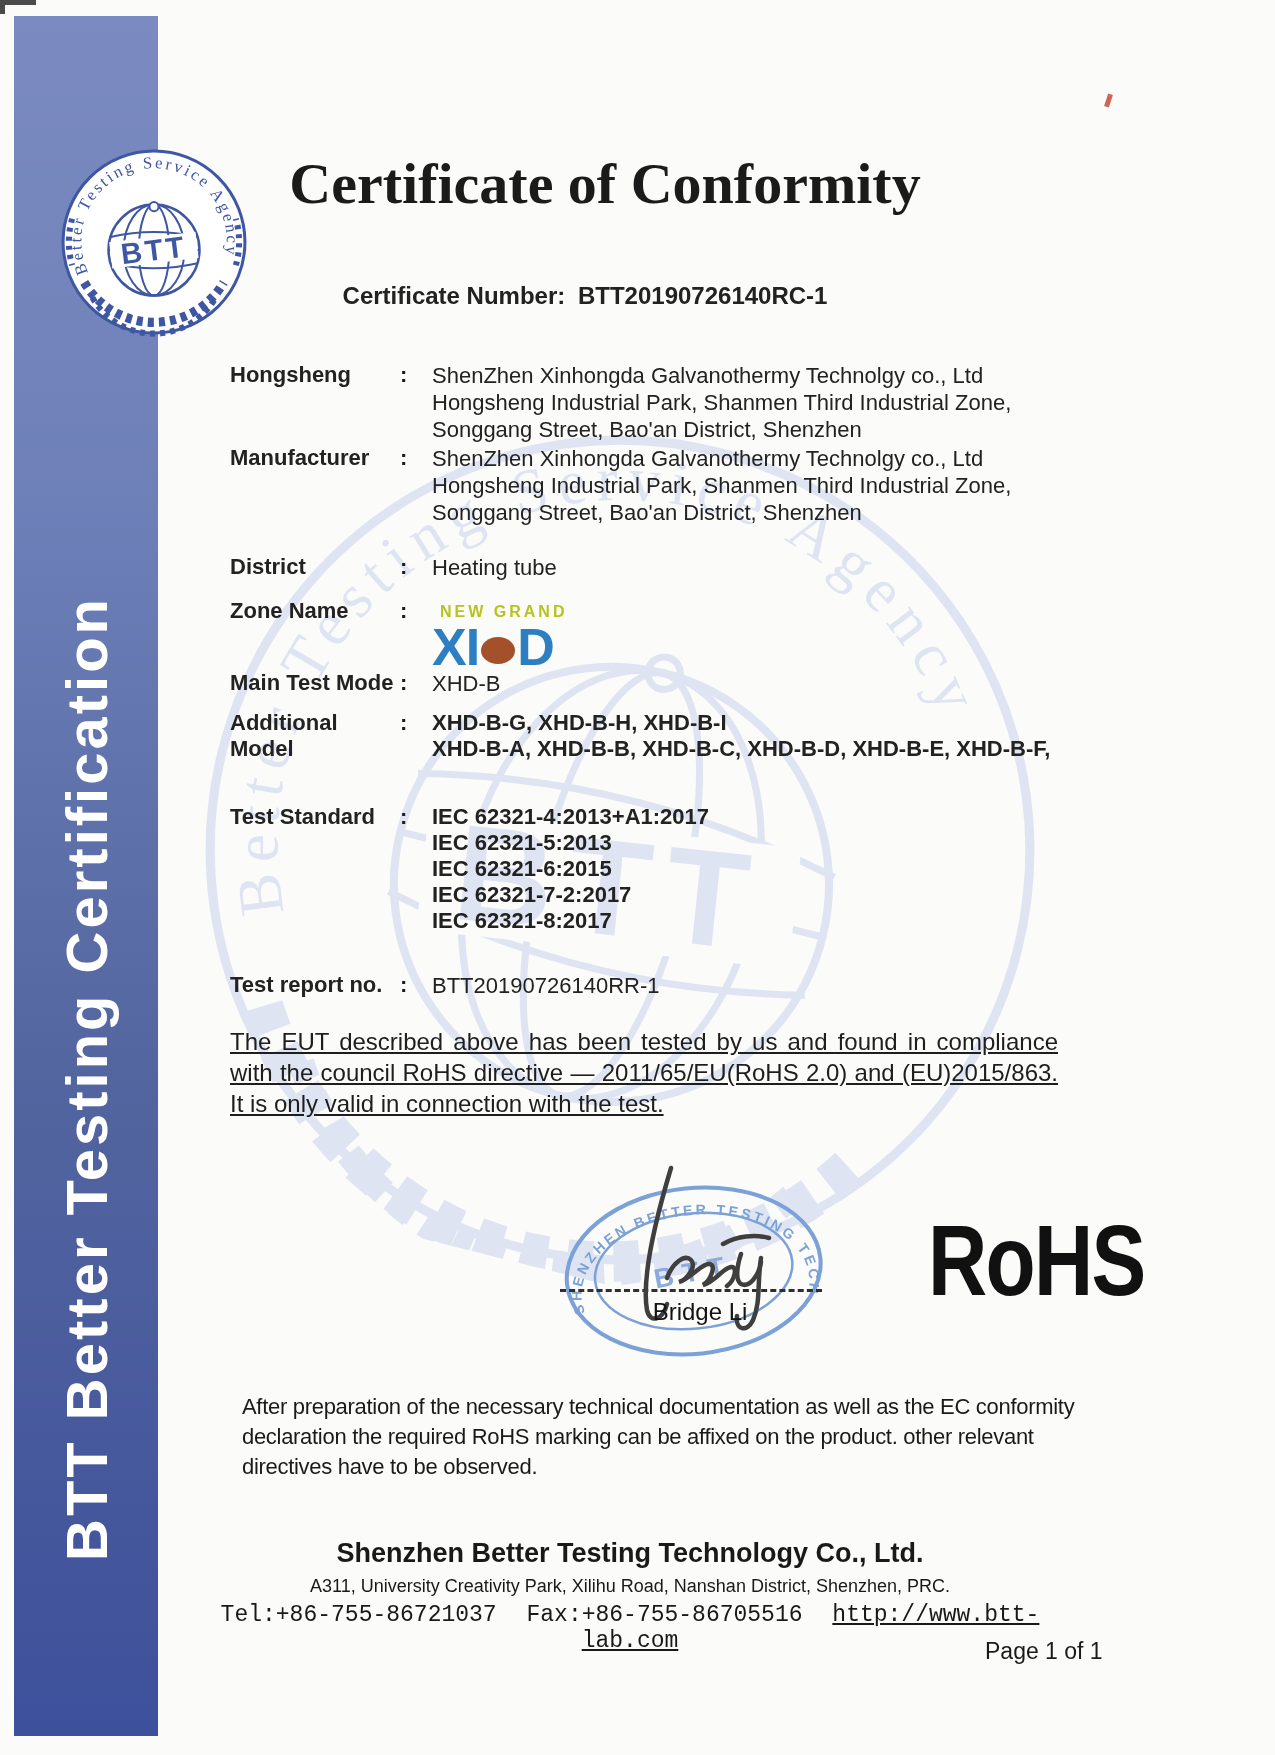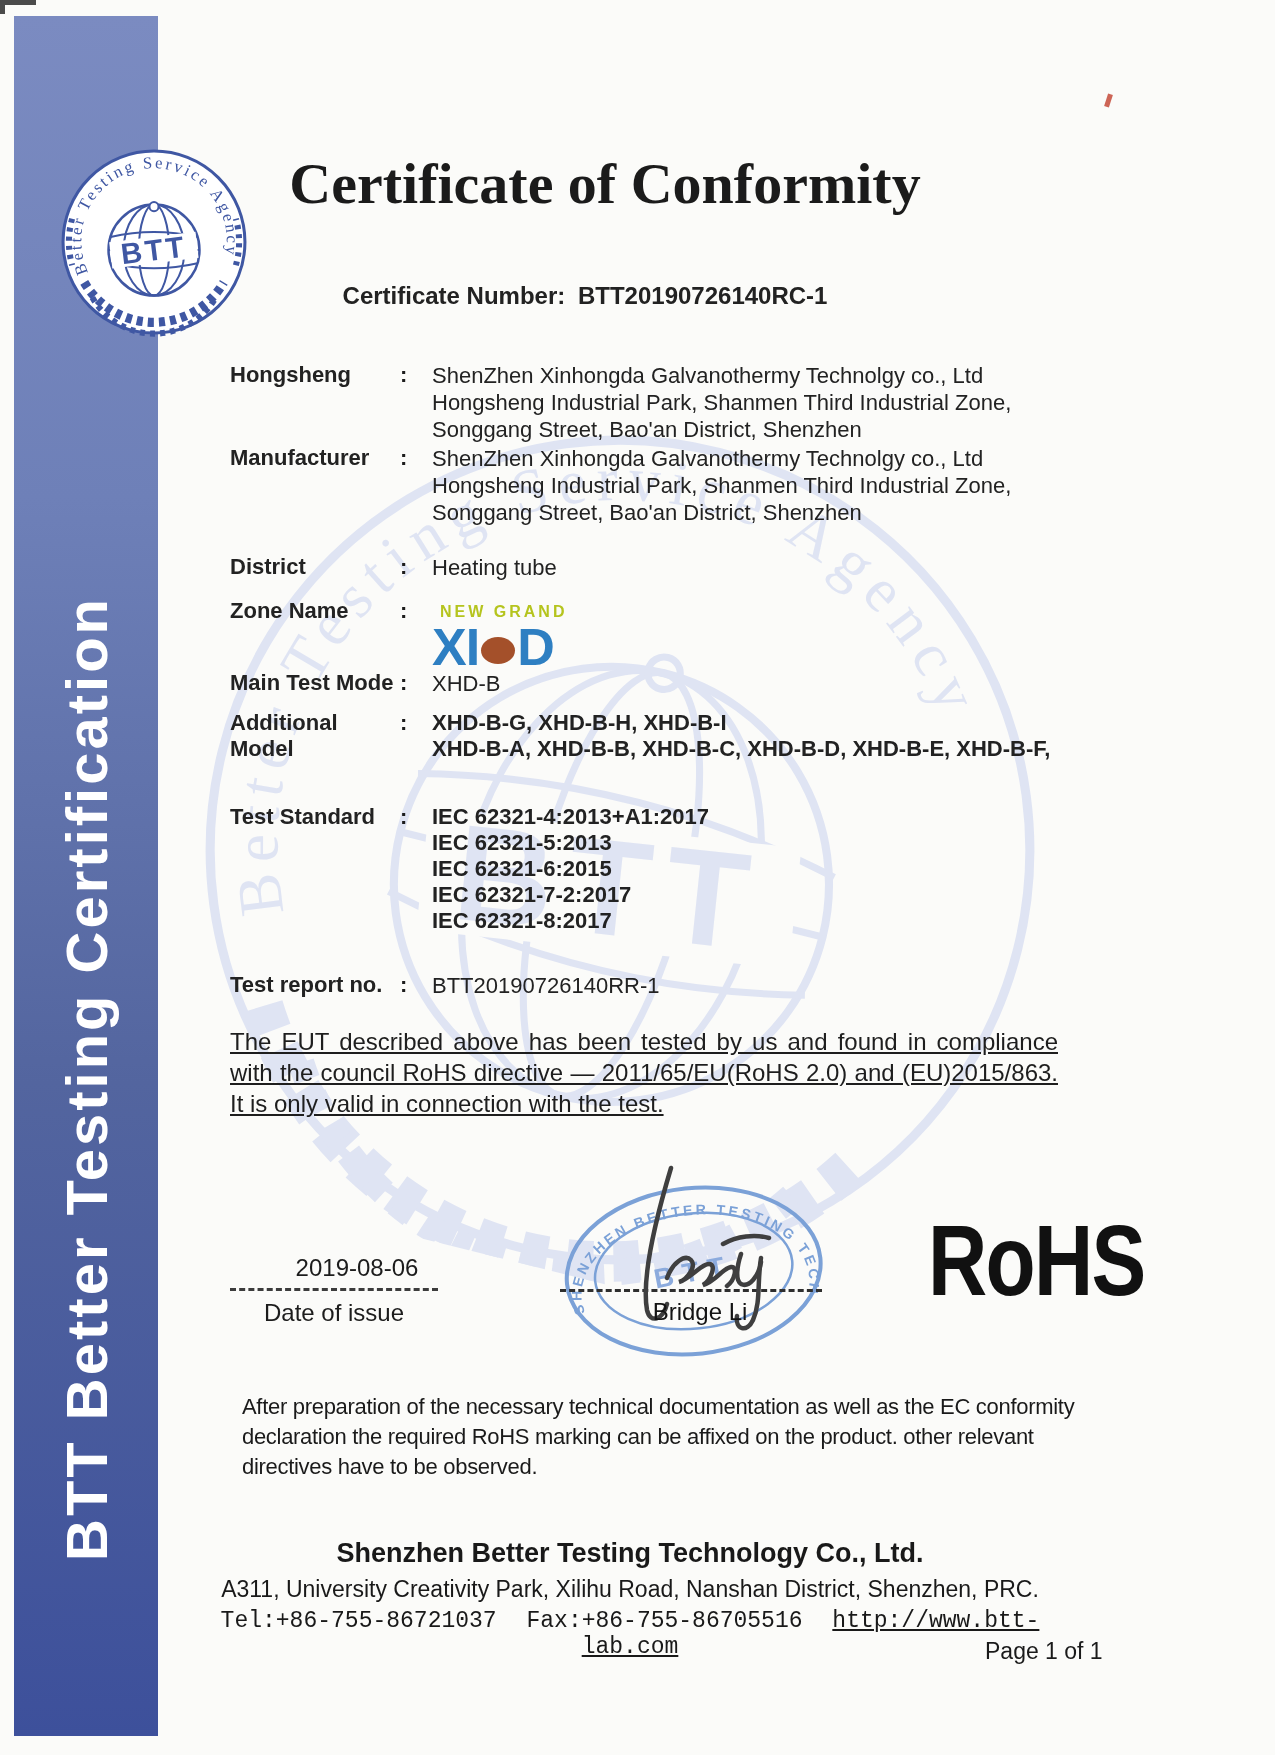--- a/index.html
+++ b/index.html
@@ -65,21 +65,21 @@
     font-size:100px; font-weight:bold; letter-spacing:-2px; color:#111;
     transform:scaleX(0.82); transform-origin:left top; line-height:100px;
   }
   
   .disclaimer {
     position:absolute; left:242px; top:1392px; width:860px; z-index:2;
     font-size:22px; line-height:30px; letter-spacing:-0.3px; color:#1a1a1a;
   }
   .footer { position:absolute; left:190px; top:1538px; width:880px; z-index:2; text-align:center; color:#191919; }
   .footer-company { font-size:27px; font-weight:bold; }
-  .footer-address { font-size:23px; margin-top:7px; }
+  .footer-address { font-size:18px; margin-top:7px; }
   .footer-contact { font-size:23px; margin-top:5px;font-family:Liberation Mono, monospace; }
   .footer-contact .gap { margin:0 16px 0 0; }
   .footer-contact .url { text-decoration:underline; margin-left:16px; }
   .page-no { position:absolute; left:985px; top:1638px; font-size:23px; z-index:2; color:#1a1a1a; }
   
   .corner-mark-h { position:absolute; left:0; top:0; width:36px; height:5px; background:#4b4b4b; z-index:3; }
   .corner-mark-v { position:absolute; left:0; top:0; width:5px;  height:14px; background:#4b4b4b; z-index:3; }
   .red-speck { position:absolute; left:1106px; top:94px; width:5px; height:13px; background:#c44a3a; transform:rotate(18deg); z-index:3; opacity:.85; }
 </style>
 </head>
@@ -216,25 +216,20 @@
   </div>
 
   <div class="row" style="top:972px">
     <div class="f-label">Test report no.</div>
     <div class="f-colon">:</div>
     <div class="f-value v-bold">BTT20190726140RR-1</div>
   </div>
 
   <div class="statement">The EUT described above has been tested by us and found in compliance with the council RoHS directive — 2011/65/EU(RoHS 2.0) and (EU)2015/863. It is only valid in connection with the test.</div>
 
-  <div class="date-block">
-    <div class="date-value">2019-08-06</div>
-    <div class="date-line"></div>
-    <div class="date-label">Date of issue</div>
-  </div>
 
   <svg class="stamp" width="272" height="192" viewBox="0 0 268 190">
     <ellipse cx="134" cy="92" rx="126" ry="82" fill="none" stroke="#7ba1d7" stroke-width="4"></ellipse>
     <ellipse cx="134" cy="92" rx="98" ry="57" fill="none" stroke="#7ba1d7" stroke-width="2.5"></ellipse>
     <defs>
       <path id="stampArc" d="M23,122 A113,72 0 1 1 245,122"></path>
     </defs>
     <text font-size="14" font-weight="bold" letter-spacing="3" fill="#7ba1d7">
       <textPath href="#stampArc">SHENZHEN BETTER TESTING TECHNOLOGY CO LTD</textPath>
     </text>

